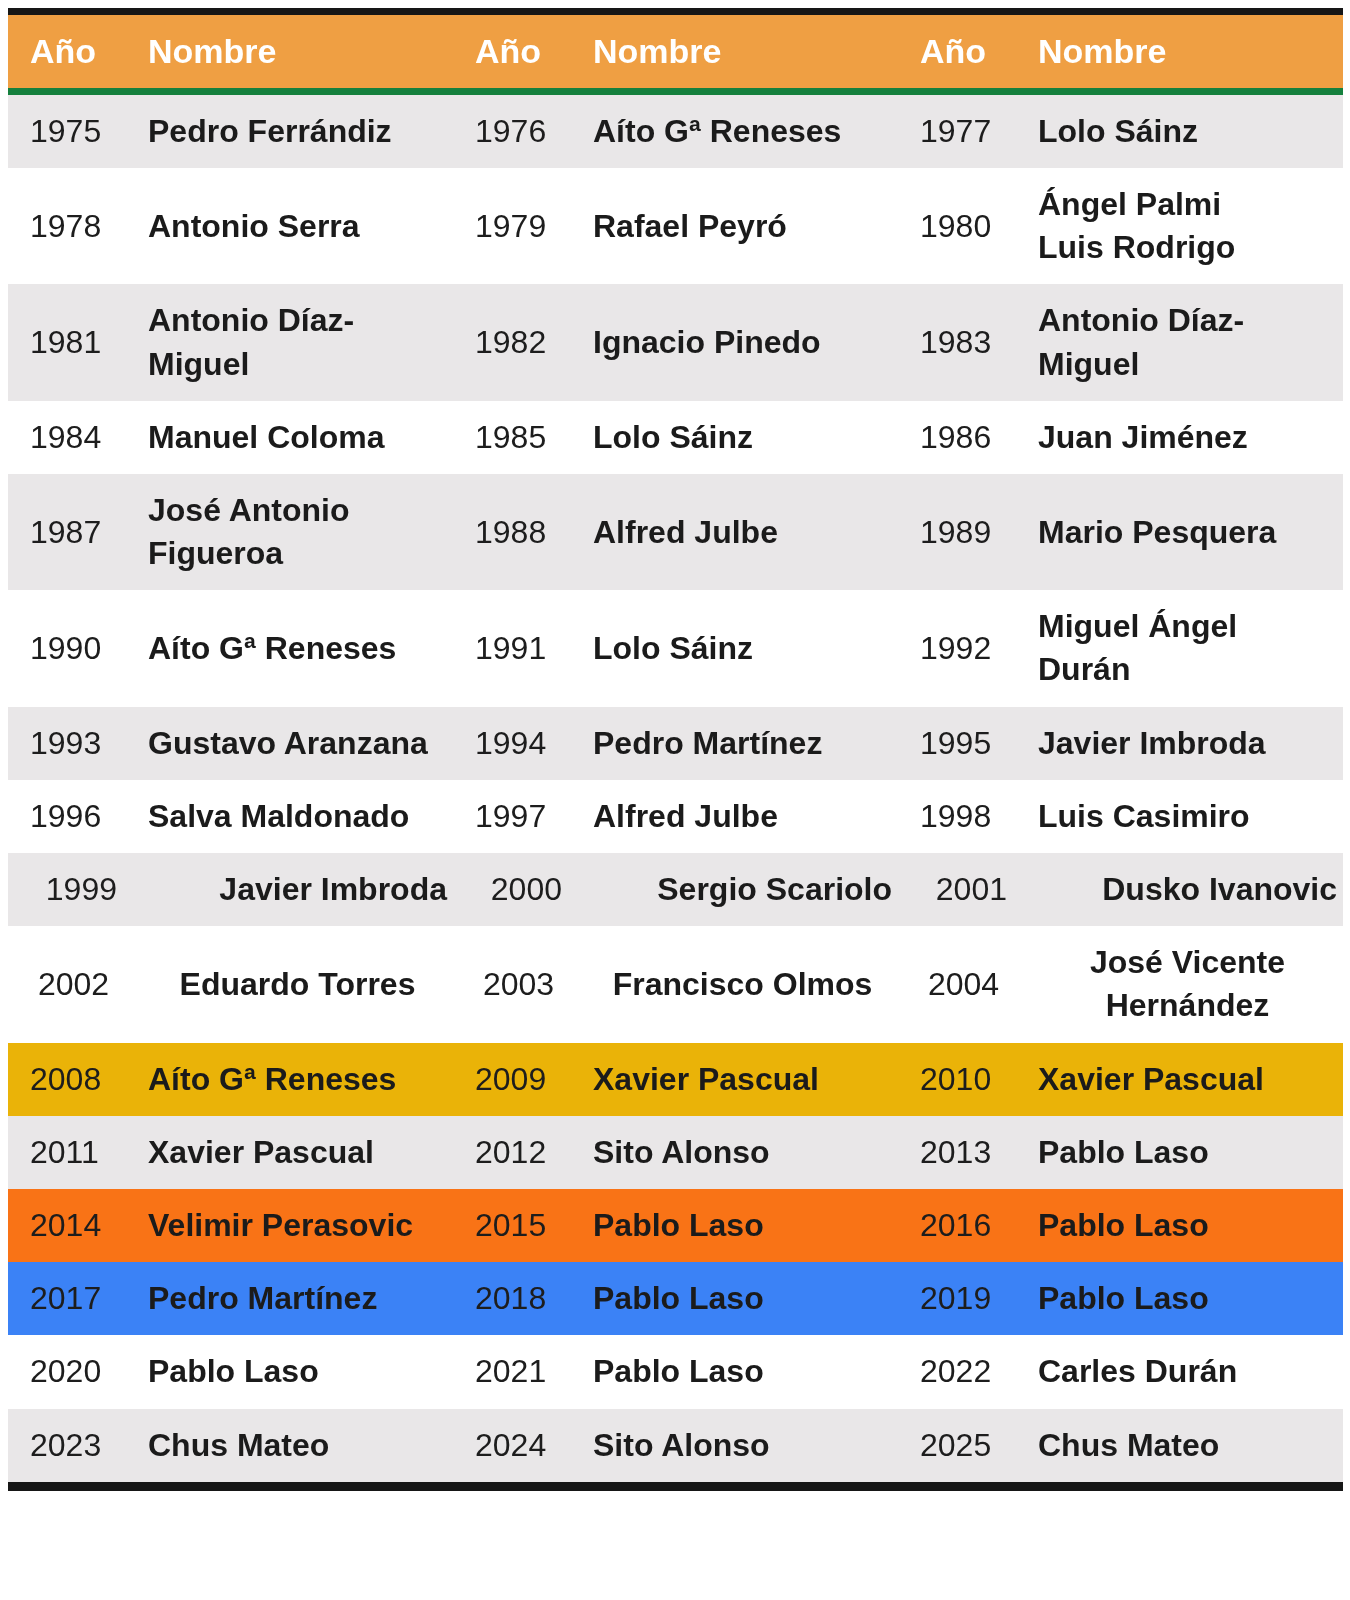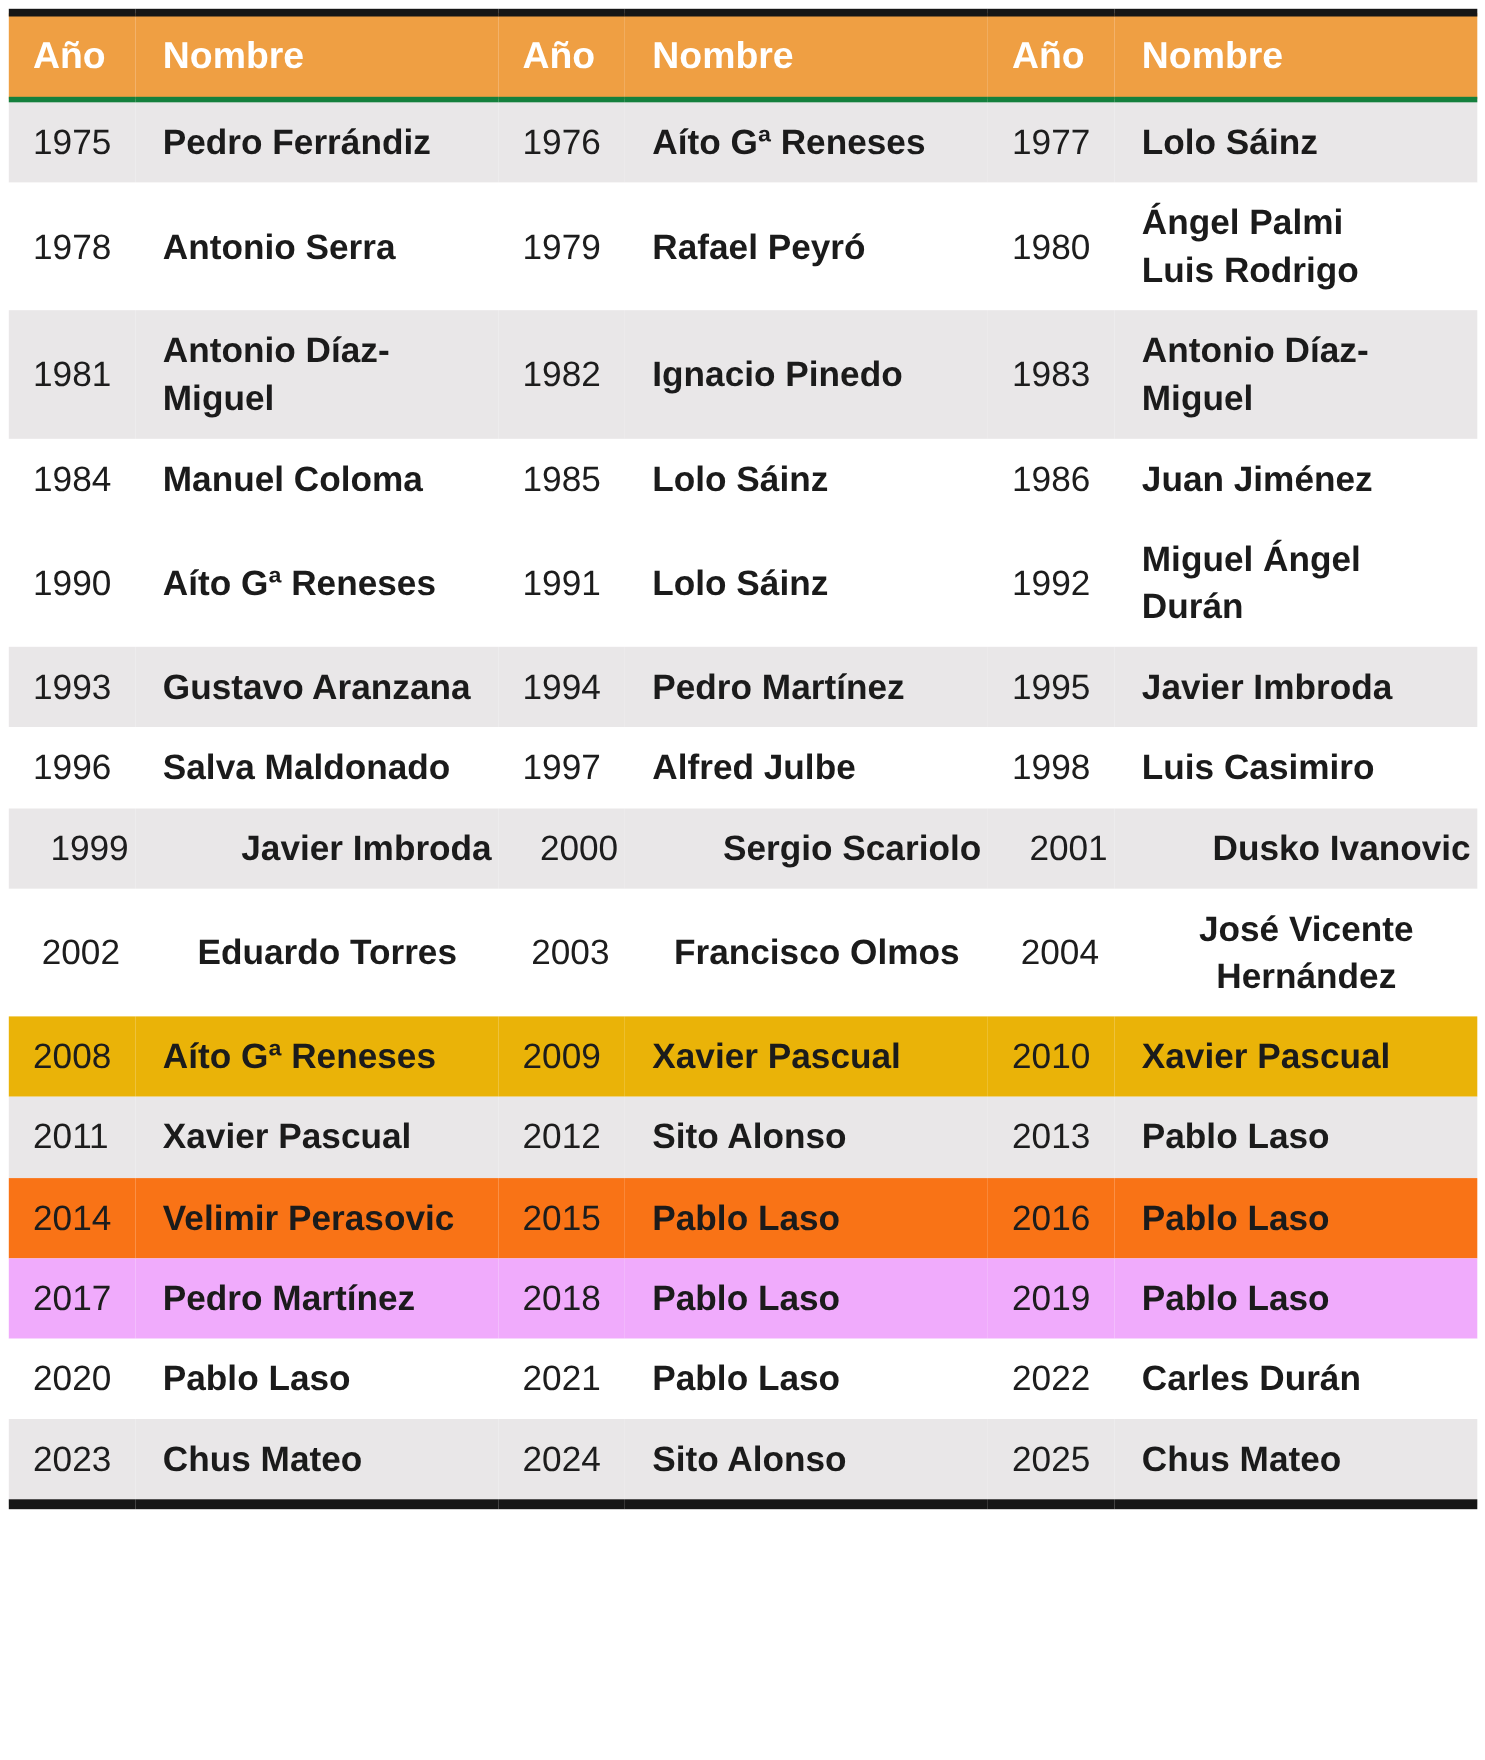--- a/index.html
+++ b/index.html
@@ -18,21 +18,21 @@
   table.coaches {
     width: 1334px;
     border-collapse: collapse;
     table-layout: fixed;
     border-top: 7px solid #161616;
     border-bottom: 9px solid #161616;
   }
   col.year-col  { width: 115px; }
   col.name-col  { width: 330px; }
   thead tr {
-    border-bottom: 5px solid #15803d;
+    border-bottom: 7px solid #15803d;
   }
   th {
     text-align: left;
     font-weight: bold;
     font-size: 34px;
     color: #ffffff;
     padding: 16px 6px 16px 22px;
     line-height: 1.2;
   }
   th.name-h { padding-left: 25px; }
@@ -103,20 +103,29 @@
 Miguel</td>
         </tr>
         <tr style="background: rgb(255, 255, 255);">
           <td class="year">1984</td>
           <td class="name">Manuel Coloma</td>
           <td class="year">1985</td>
           <td class="name">Lolo Sáinz</td>
           <td class="year">1986</td>
           <td class="name">Juan Jiménez</td>
         </tr>
+        <tr style="background: rgb(233, 231, 232);">
+          <td class="year">1987</td>
+          <td class="name">José Antonio
+Figueroa</td>
+          <td class="year">1988</td>
+          <td class="name">Alfred Julbe</td>
+          <td class="year">1989</td>
+          <td class="name">Mario Pesquera</td>
+        </tr>
         <tr style="background: rgb(255, 255, 255);">
           <td class="year">1990</td>
           <td class="name">Aíto Gª Reneses</td>
           <td class="year">1991</td>
           <td class="name">Lolo Sáinz</td>
           <td class="year">1992</td>
           <td class="name">Miguel Ángel
 Durán</td>
         </tr>
         <tr style="background: rgb(233, 231, 232);">
@@ -169,21 +178,21 @@
           <td class="name">Pablo Laso</td>
         </tr>
         <tr style="background: #f97316;">
           <td class="year">2014</td>
           <td class="name">Velimir Perasovic</td>
           <td class="year">2015</td>
           <td class="name">Pablo Laso</td>
           <td class="year">2016</td>
           <td class="name">Pablo Laso</td>
         </tr>
-        <tr style="background: #f0abfc;">
+        <tr style="background: #3b82f6;">
           <td class="year">2017</td>
           <td class="name">Pedro Martínez</td>
           <td class="year">2018</td>
           <td class="name">Pablo Laso</td>
           <td class="year">2019</td>
           <td class="name">Pablo Laso</td>
         </tr>
         <tr style="background: rgb(255, 255, 255);">
           <td class="year">2020</td>
           <td class="name">Pablo Laso</td>

